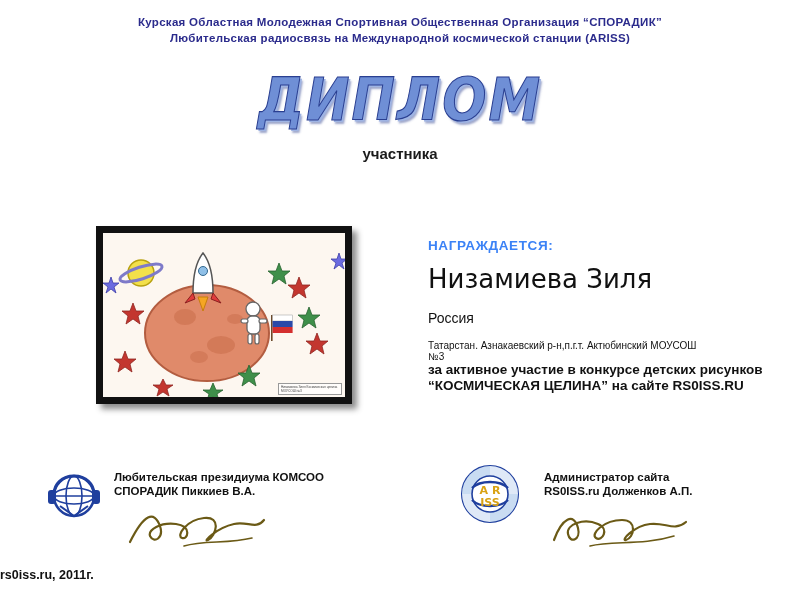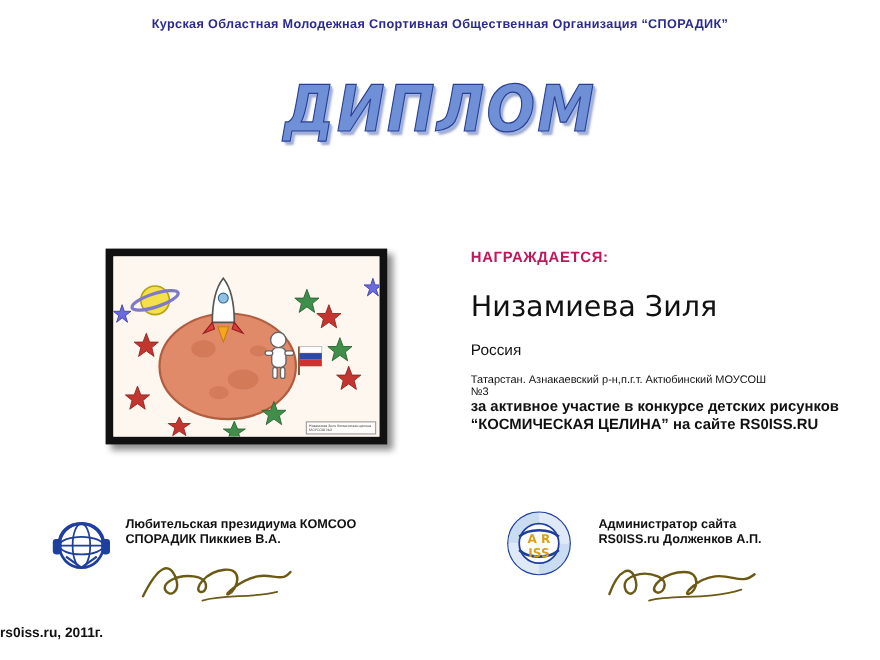--- a/index.html
+++ b/index.html
@@ -102,24 +102,24 @@
     border: 0.5px solid #999;
     padding: 1px 2px;
     background: rgba(255,255,255,0.75);
     max-width: 58px;
   }
 
   
   .award-label {
     position: absolute;
     left: 428px;
-    top: 226px;
+    top: 238px;
     font-size: 13.5px;
     font-weight: bold;
-    color: #be185d;
+    color: #3b82f6;
     letter-spacing: 0.6px;
   }
   .recipient {
     position: absolute;
     left: 428px;
     top: 264px;
     font-size: 26px;
     color: #111111;
     font-family: "DejaVu Sans", sans-serif;
   }
@@ -194,25 +194,27 @@
     color: #111111;
   }
 </style>
 </head>
 <body>
 
 <div class="page">
 
   <div class="header">
     <div class="header-line">Курская Областная Молодежная Спортивная Общественная Организация “СПОРАДИК”</div>
+    <div class="header-line">Любительская радиосвязь на Международной космической станции (ARISS)</div>
   </div>
 
   <div class="title-wrap">
     <span class="title">ДИПЛОМ</span>
   </div>
+  <div class="subtitle">участника</div>
 
   <div class="picture-frame">
     <div class="picture-inner">
       <svg width="242" height="164" viewBox="0 0 242 164">
         <rect x="0" y="0" width="242" height="164" fill="#fdf7f0"></rect>
 
         <ellipse cx="104" cy="100" rx="62" ry="48" fill="#e08a6a" stroke="#b35d40" stroke-width="2"></ellipse>
         <ellipse cx="82" cy="84" rx="11" ry="8" fill="#cf7554" opacity="0.8"></ellipse>
         <ellipse cx="118" cy="112" rx="14" ry="9" fill="#cf7554" opacity="0.8"></ellipse>
         <ellipse cx="96" cy="124" rx="9" ry="6" fill="#cf7554" opacity="0.7"></ellipse>

